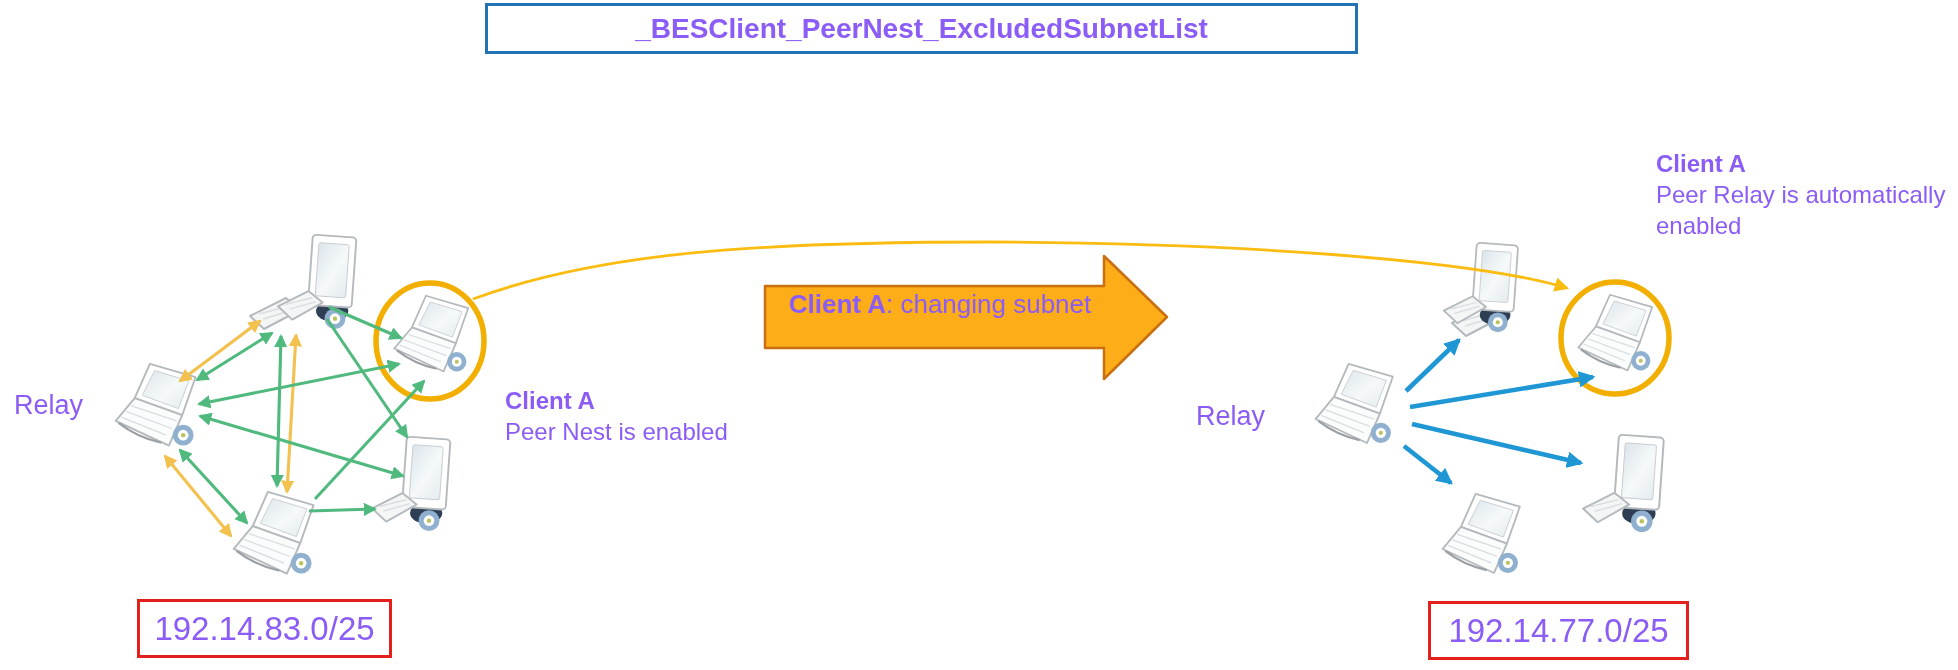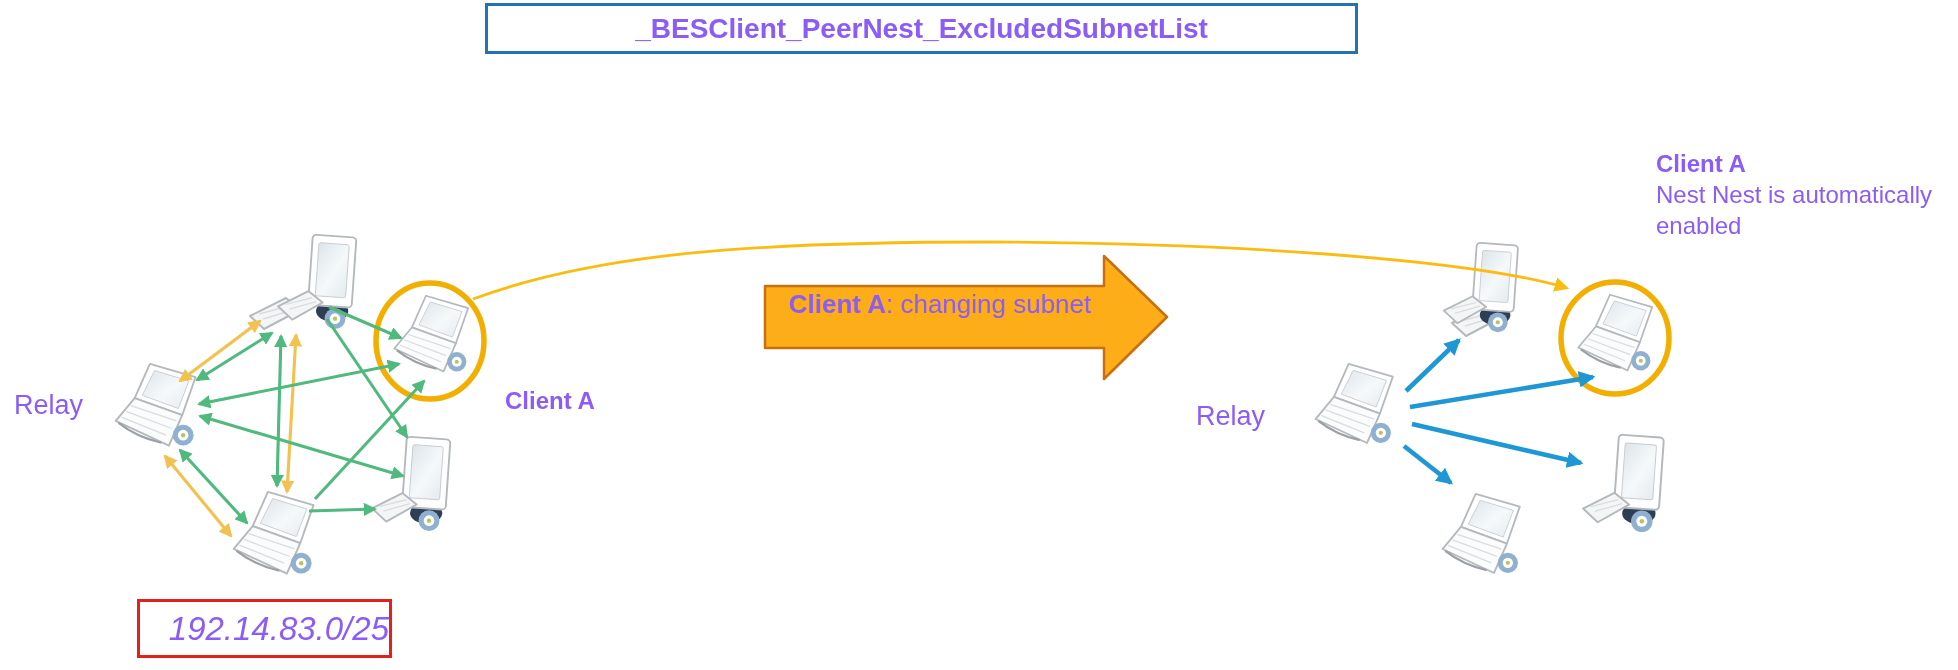--- a/index.html
+++ b/index.html
@@ -21,22 +21,22 @@
   .setting-box{left:485px;top:3px;width:867px;height:45px;border:3px solid var(--blue_border);
     display:flex;align-items:center;justify-content:center;font-size:28px;white-space:pre;}
   .setting-box b{font-weight:bold;}
   .relay-label{font-size:27px;}
   .relay-left{left:14px;top:390px;}
   .relay-right{left:1196px;top:401px;}
   .client-block{font-size:24px;line-height:31px;}
   .client-left{left:505px;top:385px;}
   .client-right{left:1656px;top:148px;}
   .client-block .ttl{font-weight:bold;}
-  .subnet-box{border:3px solid var(--red);display:flex;align-items:center;justify-content:flex-end;
-    font-size:33px;background:#fff;font-style:italic;}
+  .subnet-box{border:3px solid var(--red);display:flex;align-items:center;justify-content:center;
+    font-size:33px;background:#fff;}
   .subnet-left{left:137px;top:599px;width:249px;height:53px;}
   .subnet-right{left:1428px;top:601px;width:255px;height:53px;}
   .transition-label{left:785px;top:289px;width:310px;text-align:center;font-size:26px;white-space:nowrap;}
   .transition-label b{font-weight:bold;}
 
   
   .dev-frame{fill:#ffffff;stroke:#b3b9bd;stroke-width:2;stroke-linejoin:round;}
   .dev-screen{fill:url(#scr);stroke:#c7ccd0;stroke-width:1;}
   .dev-base{fill:#fbfcfc;stroke:#b3b9bd;stroke-width:2;stroke-linejoin:round;}
   .dev-keys{stroke:#d9dde0;stroke-width:1.4;fill:none;}
@@ -143,30 +143,34 @@
 
   <polygon class="big-arrow" points="765,286 1104,286 1104,256 1167,317 1104,379 1104,348 765,348"></polygon>
 </svg>
 
 <div class="overlay setting-box"><b>_BESClient_PeerNest_ExcludedSubnetList</b></div>
 
 <div class="overlay relay-label relay-left">Relay</div>
 
 <div class="overlay client-block client-left">
   <div class="ttl">Client A</div>
+  <div>Peer Nest is enabled</div>
 </div>
 
 <div class="overlay subnet-box subnet-left">
       <span>192.14.83.0/25</span>
     </div>
 
 <div class="overlay transition-label"><b>Client A</b><span>: changing subnet</span></div>
 
 <div class="overlay relay-label relay-right">Relay</div>
 
 <div class="overlay client-block client-right">
   <div class="ttl">Client A</div>
-  <div>Nest Nest is automatically</div>
+  <div>Peer Relay is automatically</div>
   <div>enabled</div>
 </div>
 
+<div class="overlay subnet-box subnet-right">
+      <span>192.14.77.0/25</span>
+    </div>
 
 </div>
 
 </body></html>

